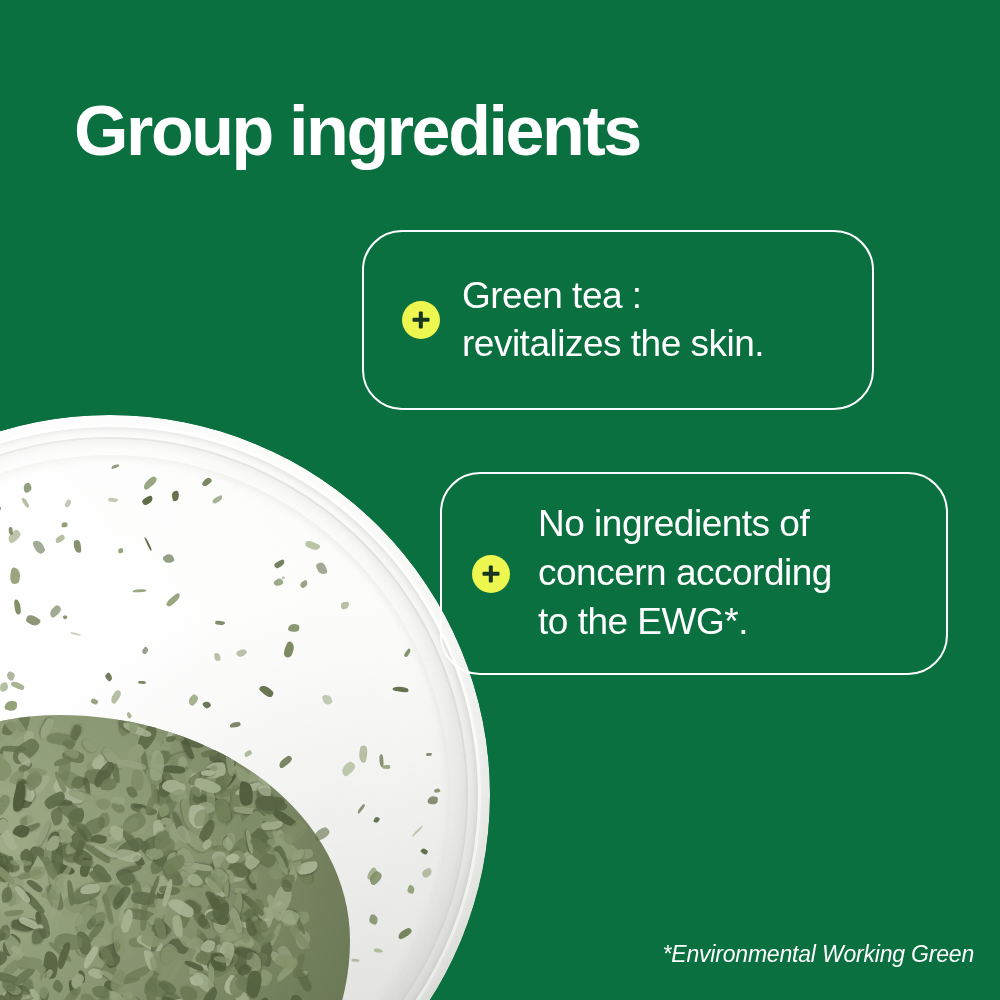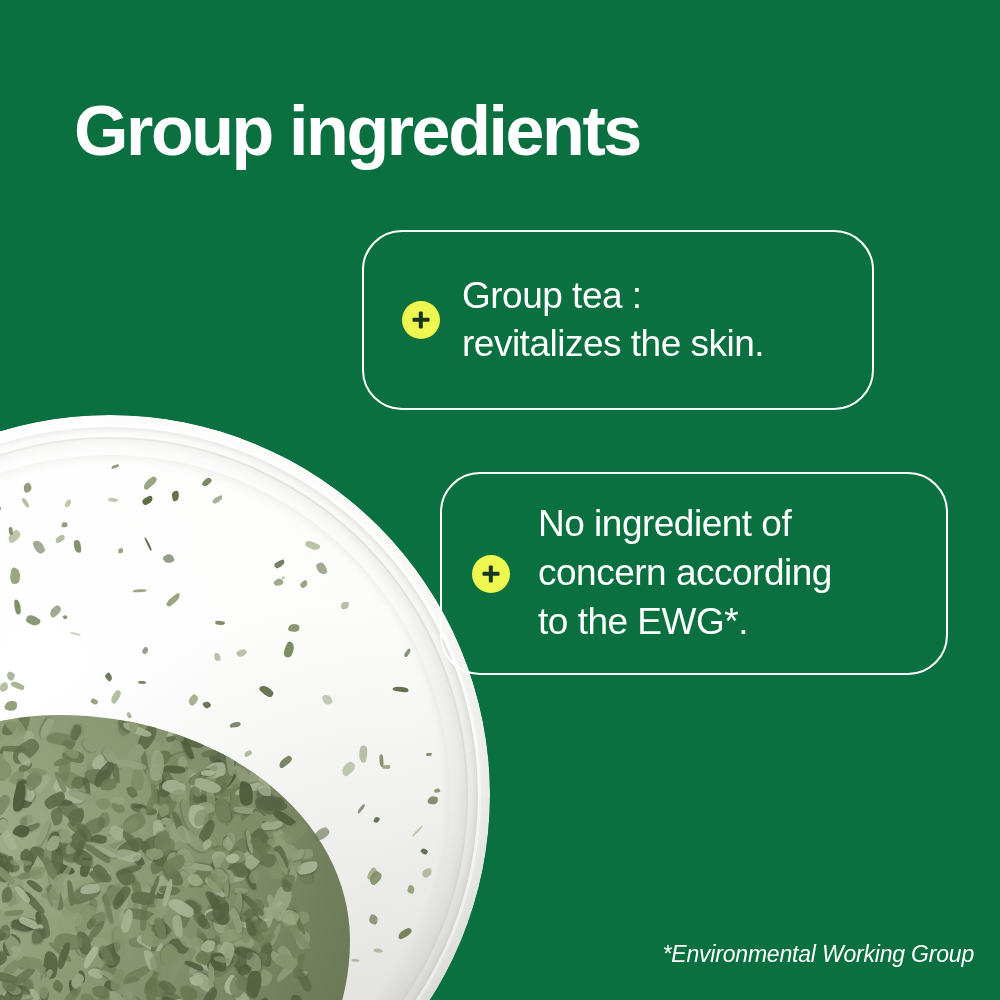--- a/index.html
+++ b/index.html
@@ -854,26 +854,26 @@
         <div class="crumb" style="left: 319.125px; top: 191.706px; width: 12.7256px; height: 8.20739px; background: rgb(95, 111, 71); transform: rotate(140.527deg); opacity: 0.59;"></div>
         <div class="crumb" style="left: 638.671px; top: 499.821px; width: 9.1811px; height: 8.83138px; background: rgb(102, 118, 74); transform: rotate(300.157deg); opacity: 0.7;"></div>
         <div class="crumb" style="left: 585.663px; top: 148.571px; width: 11.6112px; height: 8.51407px; background: rgb(95, 111, 71); transform: rotate(70.0139deg); opacity: 0.58;"></div>
       </div>
   </div>
 
   <h1 class="title">Group ingredients</h1>
 
   <div class="card card--one">
     <span class="badge"></span>
-    <div class="card-text">Group tea :
+    <div class="card-text">Green tea :
 revitalizes the skin.</div>
   </div>
 
   <div class="card card--two">
     <span class="badge"></span>
-    <div class="card-text">No ingredient of
+    <div class="card-text">No ingredients of
 concern according
 to the EWG*.</div>
   </div>
 
-  <div class="footnote">*Environmental Working Group</div>
+  <div class="footnote">*Environmental Working Green</div>
 
 </div>
 
 </body></html>

